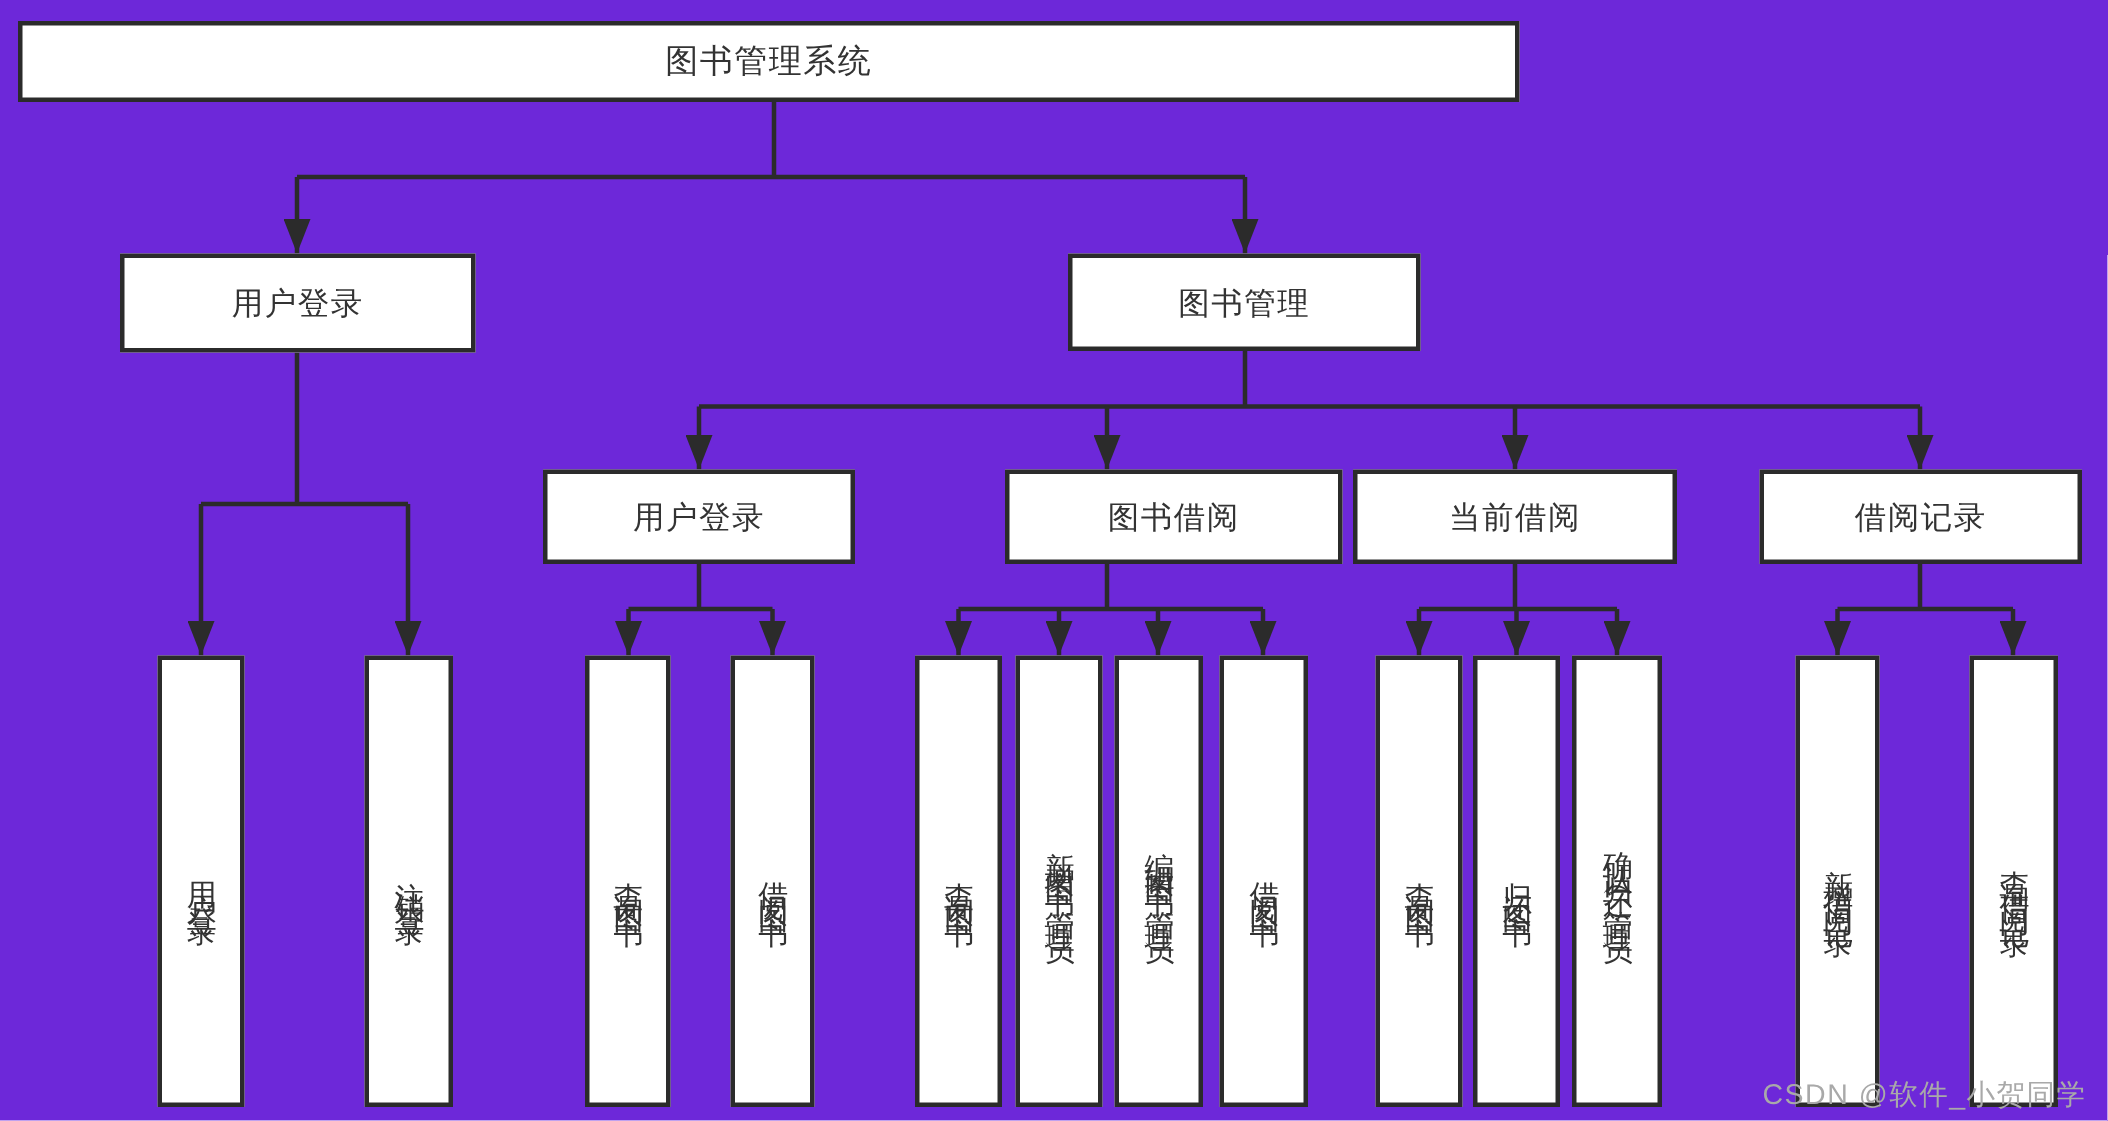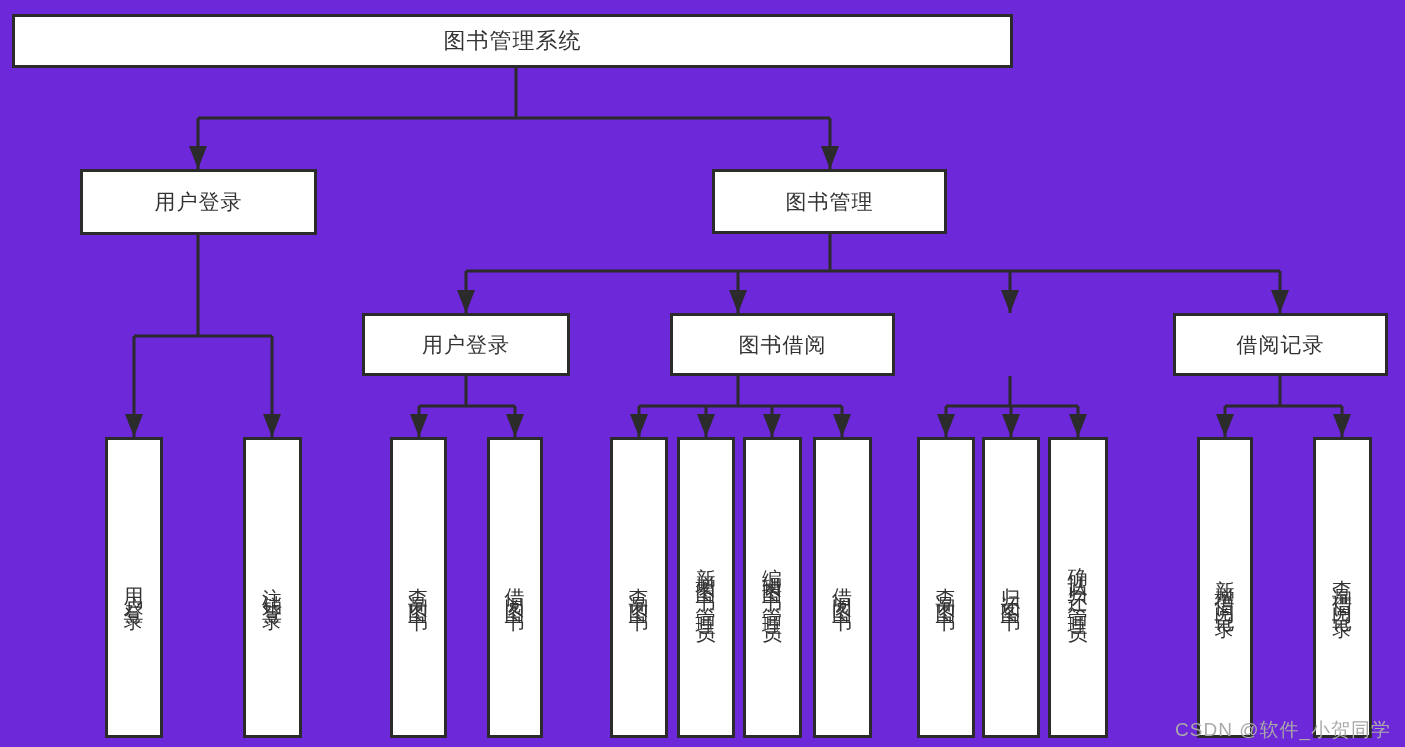--- a/index.html
+++ b/index.html
@@ -110,20 +110,21 @@
     </g>
   </svg>
 
   <div class="node hnode root-node" style="left:12px; top:14px; width:1001px; height:54px;">图书管理系统</div>
 
   <div class="node hnode" style="left:80px; top:169px; width:237px; height:66px;">用户登录</div>
   <div class="node hnode" style="left:712px; top:169px; width:235px; height:65px;">图书管理</div>
 
   <div class="node hnode" style="left:362px; top:313px; width:208px; height:63px;">用户登录</div>
   <div class="node hnode" style="left:625px; top:313px; width:225px; height:63px;margin-left:45px;">图书借阅</div>
+  <div class="node hnode" style="left:902px; top:313px; width:216px; height:63px;">当前借阅</div>
   <div class="node hnode" style="left:1173px; top:313px; width:215px; height:63px;">借阅记录</div>
 
   <div class="node vnode" style="left:105px; top:437px; width:58px; height:301px;">
     <span>用户登录</span>
   </div>
   <div class="node vnode" style="left:243px; top:437px; width:59px; height:301px;">
     <span>注销登录</span>
   </div>
 
   <div class="node vnode" style="left:390px; top:437px; width:57px; height:301px;">

